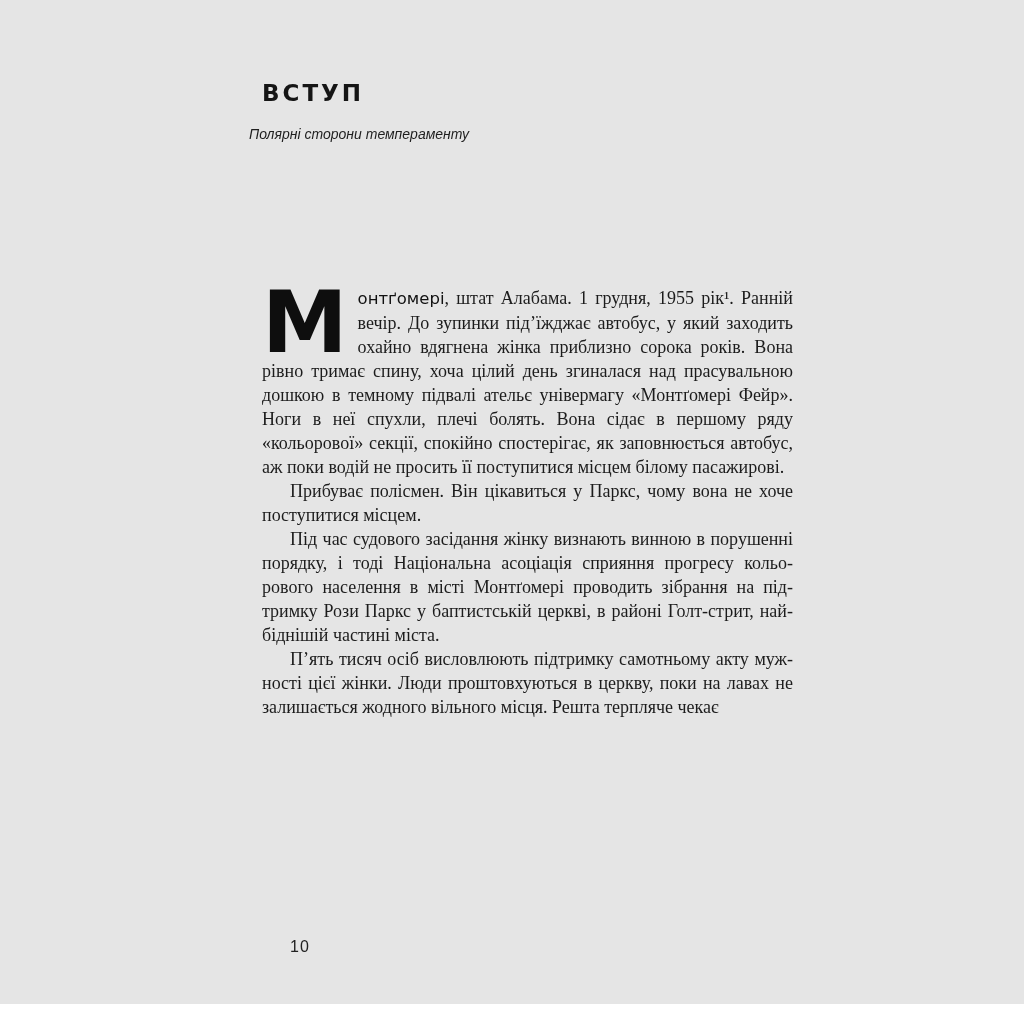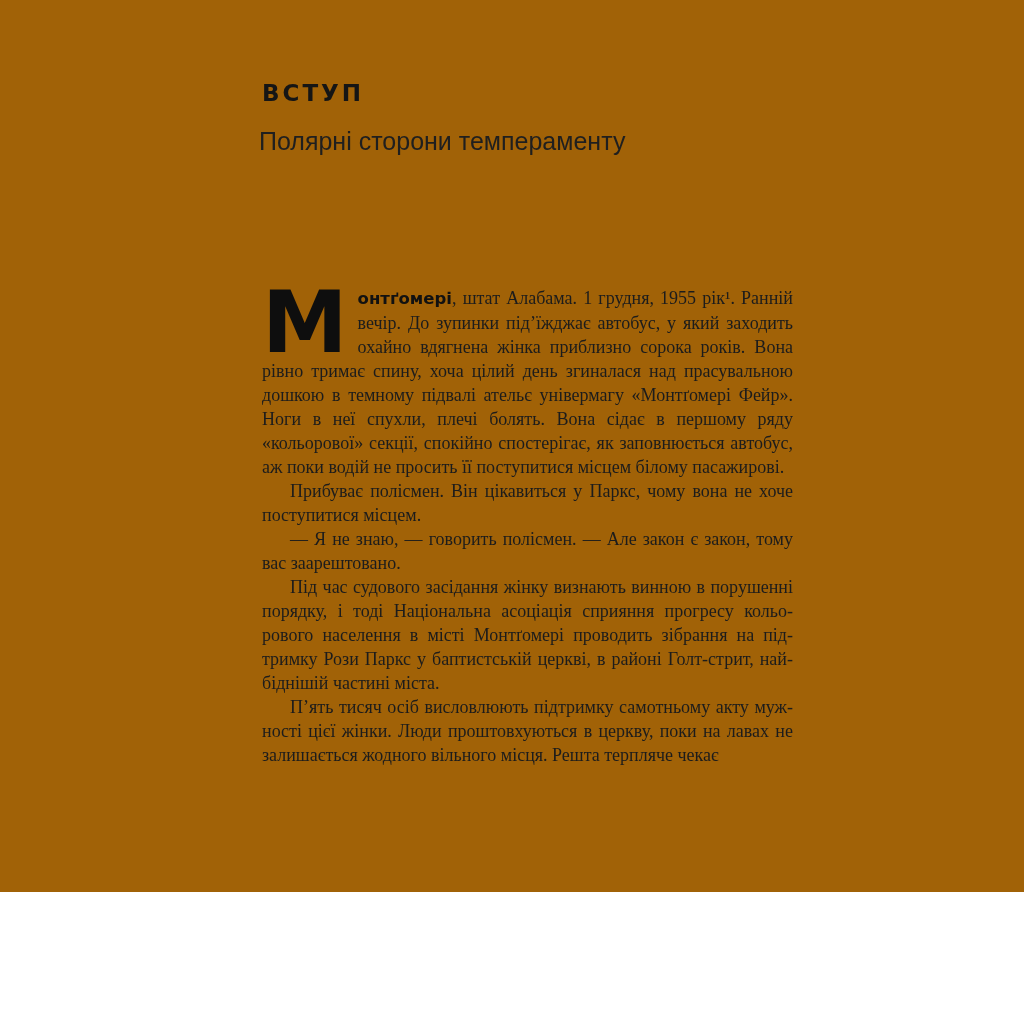--- a/index.html
+++ b/index.html
@@ -1,35 +1,36 @@
 <!DOCTYPE html>
 <html lang="uk"><head>
 <meta charset="utf-8">
 <style>
   html,body{margin:0;padding:0;background:#ffffff;}
   .page{
     position:relative;
-    width:1024px;height:892px;
-    background:#a16207;
+    width:1024px;height:1004px;
+    background:#e5e5e5;
     overflow:hidden;
     color:#1c1c1c;
   }
   .chapter-title{
     position:absolute;left:262px;top:80px;
     margin:0;
     font-family:"DejaVu Sans",sans-serif;
     font-weight:700;
     font-size:23px;line-height:1.15;
     letter-spacing:3px;
     color:#151515;
   }
   .chapter-subtitle{
-    position:absolute;left:259px;top:125px;
+    position:absolute;left:249px;top:125px;
     font-family:"Liberation Sans",sans-serif;
-    font-size:25px;line-height:1.3;
+    font-style:italic;
+    font-size:14px;line-height:1.3;
     color:#1f1f1f;
   }
   .body-text{
     position:absolute;left:262px;top:286px;
     width:531px;
     font-family:"Liberation Serif",serif;
     font-size:18px;line-height:24px;
     color:#1c1c1c;
   }
   .para{
@@ -43,21 +44,21 @@
     font-family:"DejaVu Sans",sans-serif;
     font-weight:700;
     font-size:86px;
     line-height:68px;
     height:70px;
     margin:2px 10px 0 0;
     color:#0e0e0e;
   }
   .lead-bold{
     font-family:"DejaVu Sans",sans-serif;
-    font-weight:700;
+    font-weight:400;
     font-size:16.5px;
     color:#111;
   }
   .folio{
     position:absolute;left:290px;top:938px;
     font-family:"Liberation Sans",sans-serif;
     font-size:16px;
     letter-spacing:1px;
     color:#222;
   }
@@ -67,20 +68,19 @@
 
 <div class="page">
 
   <h1 class="chapter-title">ВСТУП</h1>
 
   <div class="chapter-subtitle">Полярні сторони темпераменту</div>
 
   <main class="body-text">
       <p class="para opener"><span class="dropcap">М</span><b class="lead-bold">онтґомері</b>, штат Алабама. 1 грудня, 1955 рік¹. Ранній вечір. До зупинки під’їжджає автобус, у який заходить охайно вдягнена жінка приблизно сорока років. Вона рівно три­має спину, хоча цілий день згиналася над прасувальною дошкою в темному підвалі ательє універмагу «Монтґомері Фейр». Ноги в неї спухли, плечі болять. Вона сідає в першому ряду «кольорової» секції, спокійно спостерігає, як заповнюється автобус, аж поки во­дій не просить її поступитися місцем білому пасажирові.</p>
       <p class="para indent">Прибуває полісмен. Він цікавиться у Паркс, чому вона не хоче поступитися місцем.</p>
-      <p class="para indent">— Я не знаю, — говорить полісмен. — Але закон є закон, тому вас заарештовано.</p>
       <p class="para indent">Під час судового засідання жінку визнають винною в порушен­ні порядку, і тоді Національна асоціація сприяння прогресу кольо­рового населення в місті Монтґомері проводить зібрання на під­тримку Рози Паркс у баптистській церкві, в районі Голт-стрит, най­біднішій частині міста.</p>
       <p class="para indent">П’ять тисяч осіб висловлюють підтримку самотньому акту муж­ності цієї жінки. Люди проштовхуються в церкву, поки на лавах не залишається жодного вільного місця. Решта терпляче чекає</p>
     </main>
 
   <div class="folio">10</div>
 
 </div>
 
 </body></html>

